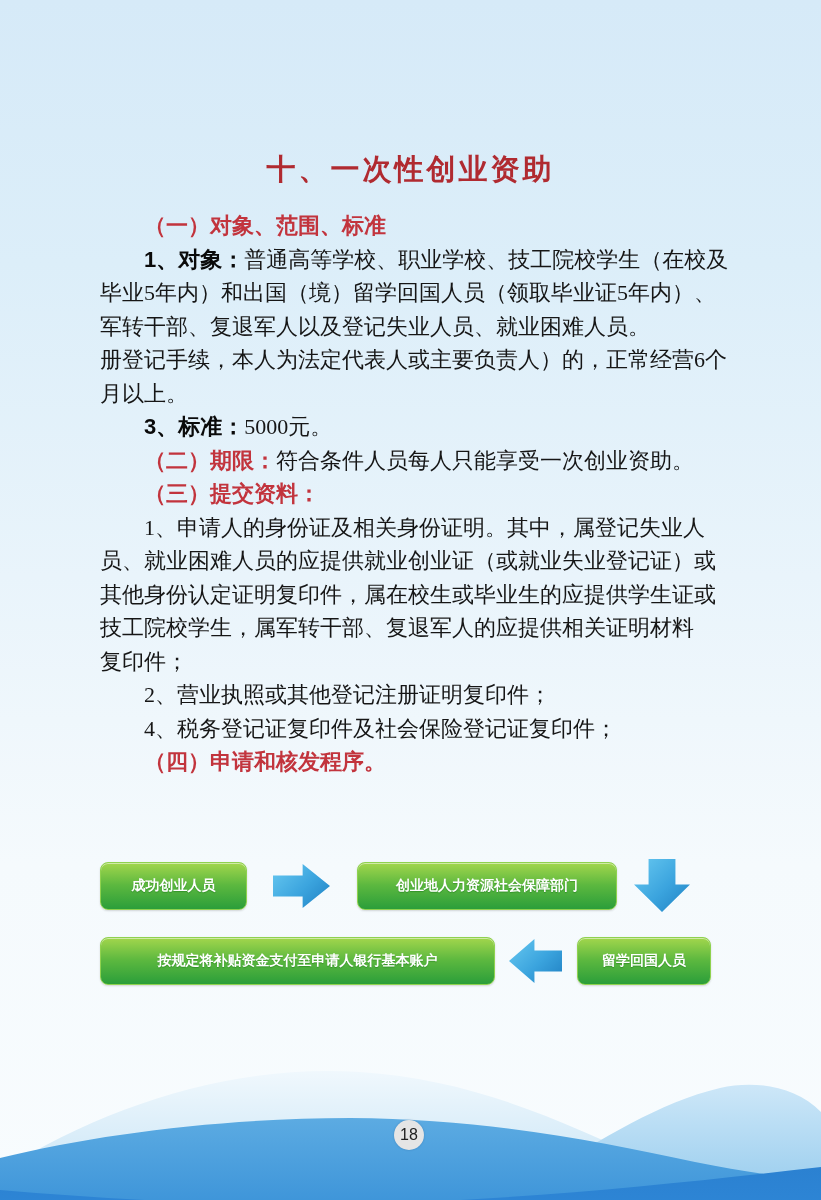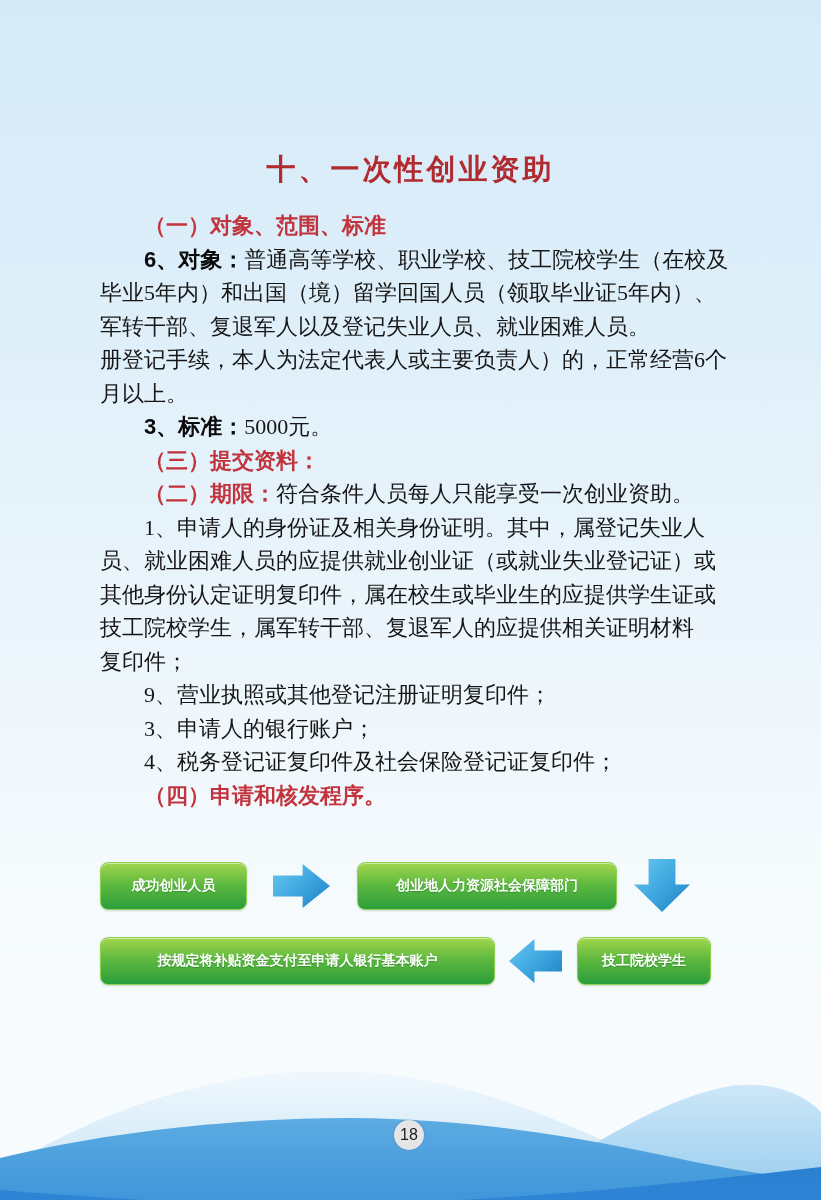--- a/index.html
+++ b/index.html
@@ -73,45 +73,44 @@
 
     <path fill="url(#gC)" d="M0,224 C100,199 230,184 350,184 C490,185 600,208 695,228 C745,238 790,244 821,247 L821,280 L0,280 Z"></path>
 
     <path fill="url(#gD)" d="M0,256 C140,268 280,274 420,268 C560,262 700,247 821,233 L821,280 L0,280 Z"></path>
   </svg>
 
   <div class="doc-title">十、一次性创业资助</div>
 
   <div class="textblock">
     <div class="ln ind"><span class="rh">（一）对象、范围、标准</span><span></span></div>
-    <div class="ln ind"><span class="bp">6、对象：</span><span>普通高等学校、职业学校、技工院校学生（在校及</span></div>
+    <div class="ln ind"><span class="bp">1、对象：</span><span>普通高等学校、职业学校、技工院校学生（在校及</span></div>
     <div class="ln"><span>毕业5年内）和出国（境）留学回国人员（领取毕业证5年内）、</span></div>
     <div class="ln"><span>军转干部、复退军人以及登记失业人员、就业困难人员。</span></div>
     <div class="ln"><span>册登记手续，本人为法定代表人或主要负责人）的，正常经营6个</span></div>
     <div class="ln"><span>月以上。</span></div>
     <div class="ln ind"><span class="bp">3、标准：</span><span>5000元。</span></div>
+    <div class="ln ind"><span class="rh">（二）期限：</span><span>符合条件人员每人只能享受一次创业资助。</span></div>
     <div class="ln ind"><span class="rh">（三）提交资料：</span><span></span></div>
-    <div class="ln ind"><span class="rh">（二）期限：</span><span>符合条件人员每人只能享受一次创业资助。</span></div>
     <div class="ln ind"><span>1、申请人的身份证及相关身份证明。其中，属登记失业人</span></div>
     <div class="ln"><span>员、就业困难人员的应提供就业创业证（或就业失业登记证）或</span></div>
     <div class="ln"><span>其他身份认定证明复印件，属在校生或毕业生的应提供学生证或</span></div>
     <div class="ln"><span>技工院校学生，属军转干部、复退军人的应提供相关证明材料</span></div>
     <div class="ln"><span>复印件；</span></div>
-    <div class="ln ind"><span>9、营业执照或其他登记注册证明复印件；</span></div>
-    <div class="ln ind"><span>3、申请人的银行账户；</span></div>
+    <div class="ln ind"><span>2、营业执照或其他登记注册证明复印件；</span></div>
     <div class="ln ind"><span>4、税务登记证复印件及社会保险登记证复印件；</span></div>
     <div class="ln ind"><span class="rh">（四）申请和核发程序。</span><span></span></div>
   </div>
 
   <div class="fbox" style="left:100px;top:848px;width:145px;">成功创业人员</div>
   <div class="arrow right" style="left:273px;top:850px;width:57px;height:44px;"></div>
   <div class="fbox" style="left:357px;top:848px;width:258px;">创业地人力资源社会保障部门</div>
   <div class="arrow down" style="left:634px;top:845px;width:56px;height:53px;"></div>
 
   <div class="fbox" style="left:100px;top:923px;width:393px;">按规定将补贴资金支付至申请人银行基本账户</div>
   <div class="arrow left" style="left:509px;top:925px;width:53px;height:44px;"></div>
-  <div class="fbox" style="left:577px;top:923px;width:132px;">技工院校学生</div>
+  <div class="fbox" style="left:577px;top:923px;width:132px;">留学回国人员</div>
 
   <div class="pagenum">
     <span>18</span>
   </div>
 
 </div>
 
 </body></html>

